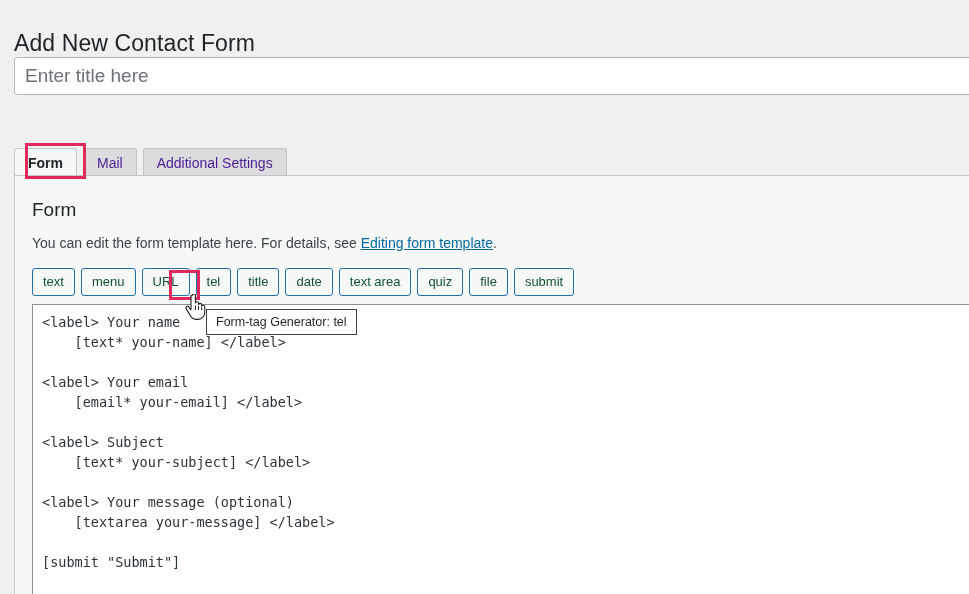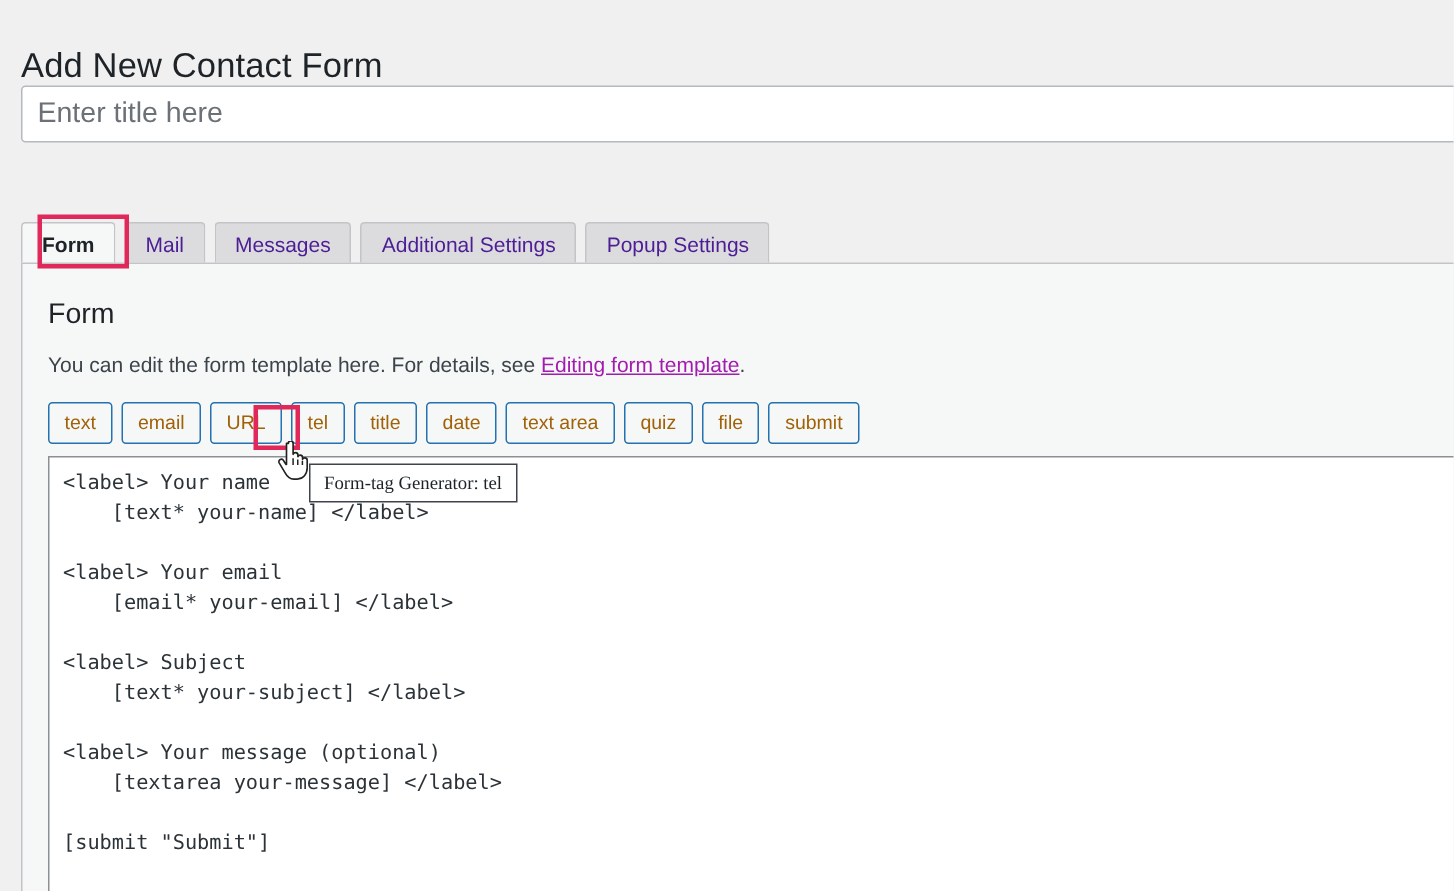--- a/index.html
+++ b/index.html
@@ -132,42 +132,42 @@
     line-height: 1.3;
   }
 
   .section-desc {
     font-size: 14px;
     color: #3c434a;
     margin: 0 0 14px 0;
     line-height: 1.5;
   }
   .section-desc a {
-    color: #a21caf;
+    color: #0369a1;
     text-decoration: underline;
   }
 
   
   .tag-bar {
     display: flex;
     gap: 6px;
     align-items: center;
     flex-wrap: nowrap;
     margin-bottom: 8px;
   }
   .tag-btn {
     height: 28px;
     padding: 0 10px;
     display: inline-flex;
     align-items: center;
     justify-content: center;
     background: #f6f7f7;
     border: 1px solid #2271b1;
     border-radius: 3px;
-    color: #a16207;
+    color: #14532d;
     font-size: 13px;
     font-family: "Liberation Sans", sans-serif;
     white-space: nowrap;
     cursor: pointer;
     line-height: 1;
   }
 
   
   .code-area {
     width: 970px;
@@ -192,21 +192,21 @@
     left: 206px;
     top: 309px;
     height: 26px;
     padding: 0 9px;
     display: flex;
     align-items: center;
     background: #ffffff;
     border: 1px solid #3c434a;
     color: #1d2327;
     font-size: 12.5px;
-    font-family: Liberation Serif, serif;
+    font-family: Liberation Sans, sans-serif;
     white-space: nowrap;
     z-index: 50;
     box-sizing: border-box;
   }
 
   
   .cursor {
     position: absolute;
     left: 185px;
     top: 294px;
@@ -228,42 +228,36 @@
   </div>
 
   <div class="tab-bar">
     <div class="tab active">
       <span>Form</span>
     </div>
     <div class="tab">
       <span>Mail</span>
     </div>
     <div class="tab">
-      <span>Messages</span>
-    </div>
-    <div class="tab">
       <span>Additional Settings</span>
-    </div>
-    <div class="tab">
-      <span>Popup Settings</span>
     </div>
   </div>
 
   <div class="panel">
     <div class="panel-inner">
 
       <h2 class="section-title">Form</h2>
 
       <p class="section-desc">
         <span>You can edit the form template here. For details, see </span><a href="#">Editing form template</a><span>.</span>
       </p>
 
       <div class="tag-bar">
         <button class="tag-btn">text</button>
-        <button class="tag-btn">email</button>
+        <button class="tag-btn">menu</button>
         <button class="tag-btn">URL</button>
         <button class="tag-btn">tel</button>
         <button class="tag-btn">title</button>
         <button class="tag-btn">date</button>
         <button class="tag-btn">text area</button>
         <button class="tag-btn">quiz</button>
         <button class="tag-btn">file</button>
         <button class="tag-btn">submit</button>
       </div>
 

